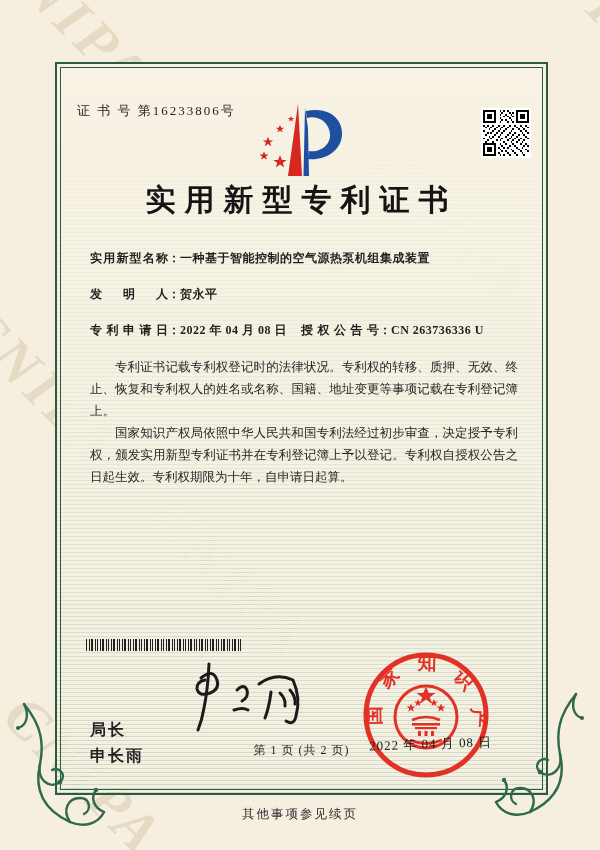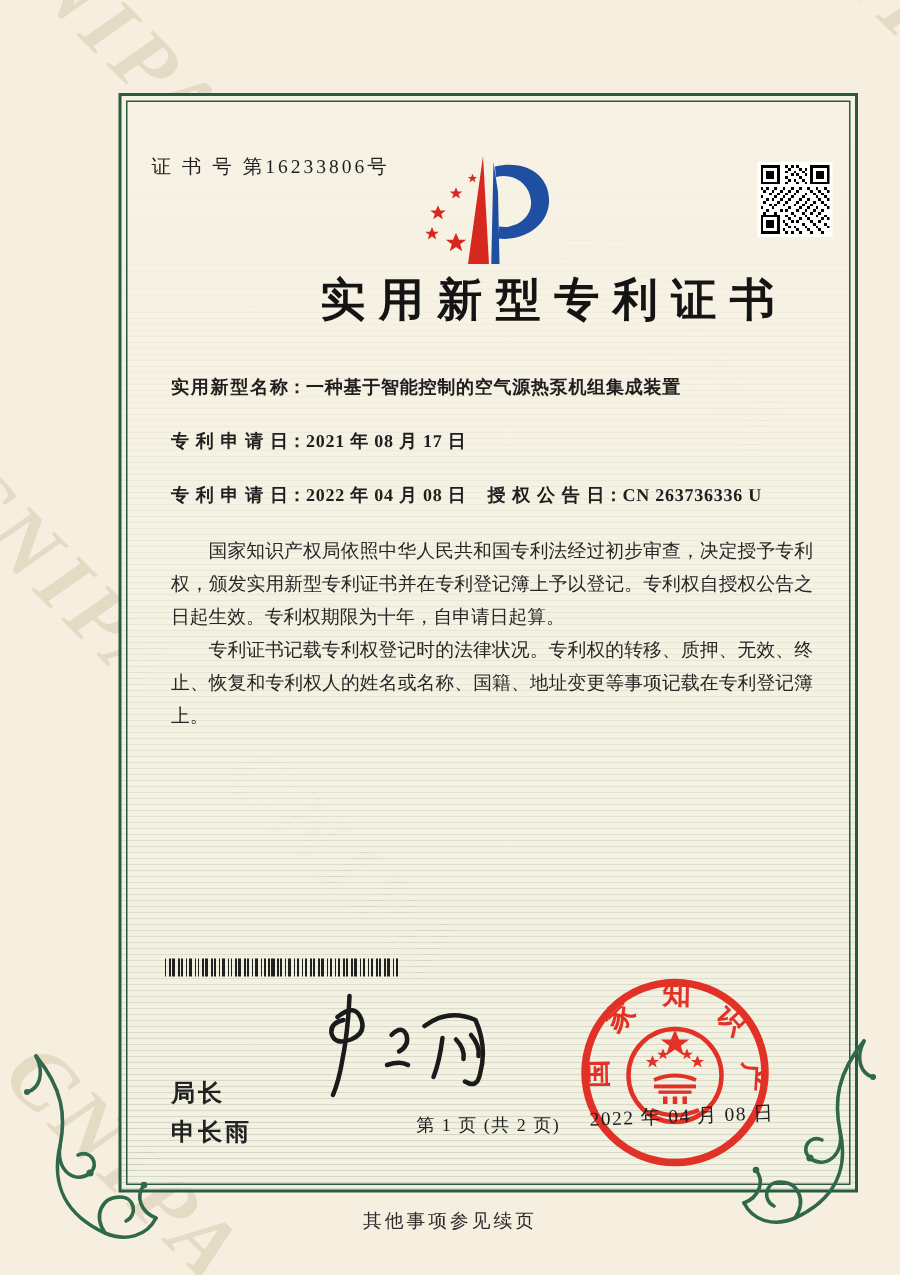--- a/index.html
+++ b/index.html
@@ -21,31 +21,30 @@
     z-index:1;
   }
   
   .frame{
     position:absolute;left:55px;top:62px;width:489px;height:729px;
     border:2px solid #2a5a41;
     background:
       linear-gradient(180deg, rgba(247,242,228,1) 0%, rgba(247,242,228,0.72) 40%, rgba(247,242,228,0.18) 100%),
       repeating-linear-gradient(180deg, rgba(130,165,135,0.38) 0px, rgba(130,165,135,0.38) 1px, #f2f0e1 1px, #f2f0e1 4px);
     z-index:2;
-    margin-left:24px;
   }
   .frame::before{
     content:"";position:absolute;inset:3px;border:1px solid #2a5a41;pointer-events:none;
   }
   .cert-no{position:absolute;left:20px;top:38px;font-size:13px;letter-spacing:2px;}
   .logo{position:absolute;left:200px;top:34px;width:95px;height:82px;}
   .qr{position:absolute;left:424px;top:44px;width:46px;height:46px;background:#fff;padding:2px;}
   .title{
     position:absolute;left:0;top:116px;width:100%;text-align:center;
-    font-size:30px;font-weight:600;letter-spacing:9px;color:#141414;white-space:nowrap;padding-left:44px;
+    font-size:30px;font-weight:600;letter-spacing:9px;color:#141414;white-space:nowrap;
   }
   .content{position:absolute;left:33px;right:28px;top:184px;}
   .frow{font-size:12px;line-height:20px;margin-bottom:16px;white-space:nowrap;font-weight:bold;}
   .flabel{display:inline-block;width:78px;text-align:justify;text-align-last:justify;vertical-align:top;}
   .colon{display:inline-block;}
   .fvalue{letter-spacing:0.5px;}
   .gap2{display:inline-block;width:14px;}
   .paras{margin-top:6px;}
   .para{
     font-size:12.5px;line-height:22px;text-align:justify;text-indent:2em;
@@ -127,29 +126,29 @@
       </g>
     </svg>
 
     <div class="title">实用新型专利证书</div>
 
     <div class="content">
       <div class="frow">
         <span class="flabel">实用新型名称</span><span class="colon">：</span><span class="fvalue">一种基于智能控制的空气源热泵机组集成装置</span>
       </div>
       <div class="frow">
-        <span class="flabel">专利申请日</span><span class="colon">：</span><span class="fvalue">2021 年 08 月 17 日</span>
+        <span class="flabel">发明人</span><span class="colon">：</span><span class="fvalue">贺永平</span>
       </div>
       <div class="frow">
-        <span class="flabel">专利申请日</span><span class="colon">：</span><span class="fvalue">2022 年 04 月 08 日</span><span class="gap2"></span><span class="flabel">授权公告日</span><span class="colon">：</span><span class="fvalue">CN 263736336 U</span>
+        <span class="flabel">专利申请日</span><span class="colon">：</span><span class="fvalue">2022 年 04 月 08 日</span><span class="gap2"></span><span class="flabel">授权公告号</span><span class="colon">：</span><span class="fvalue">CN 263736336 U</span>
       </div>
 
       <div class="paras">
+        <p class="para">专利证书记载专利权登记时的法律状况。专利权的转移、质押、无效、终止、恢复和专利权人的姓名或名称、国籍、地址变更等事项记载在专利登记簿上。</p>
         <p class="para">国家知识产权局依照中华人民共和国专利法经过初步审查，决定授予专利权，颁发实用新型专利证书并在专利登记簿上予以登记。专利权自授权公告之日起生效。专利权期限为十年，自申请日起算。</p>
-        <p class="para">专利证书记载专利权登记时的法律状况。专利权的转移、质押、无效、终止、恢复和专利权人的姓名或名称、国籍、地址变更等事项记载在专利登记簿上。</p>
       </div>
     </div>
 
     <div class="barcode"></div>
 
     <div class="officials">
       <div>局长</div>
       <div>申长雨</div>
     </div>
 

